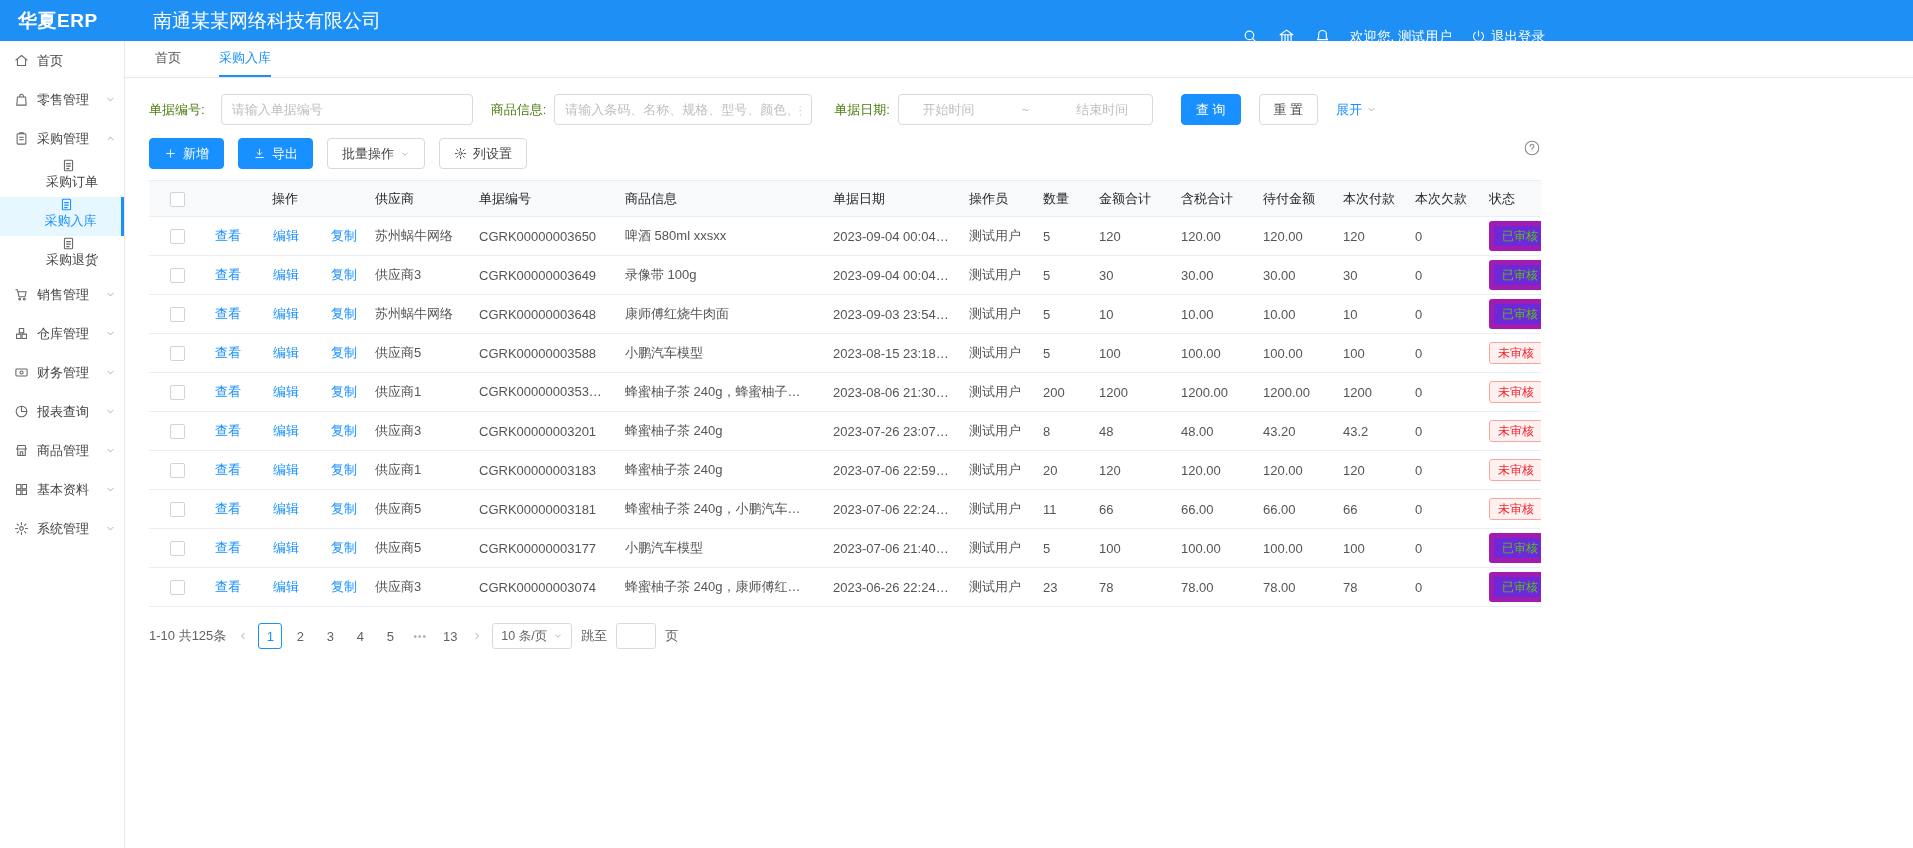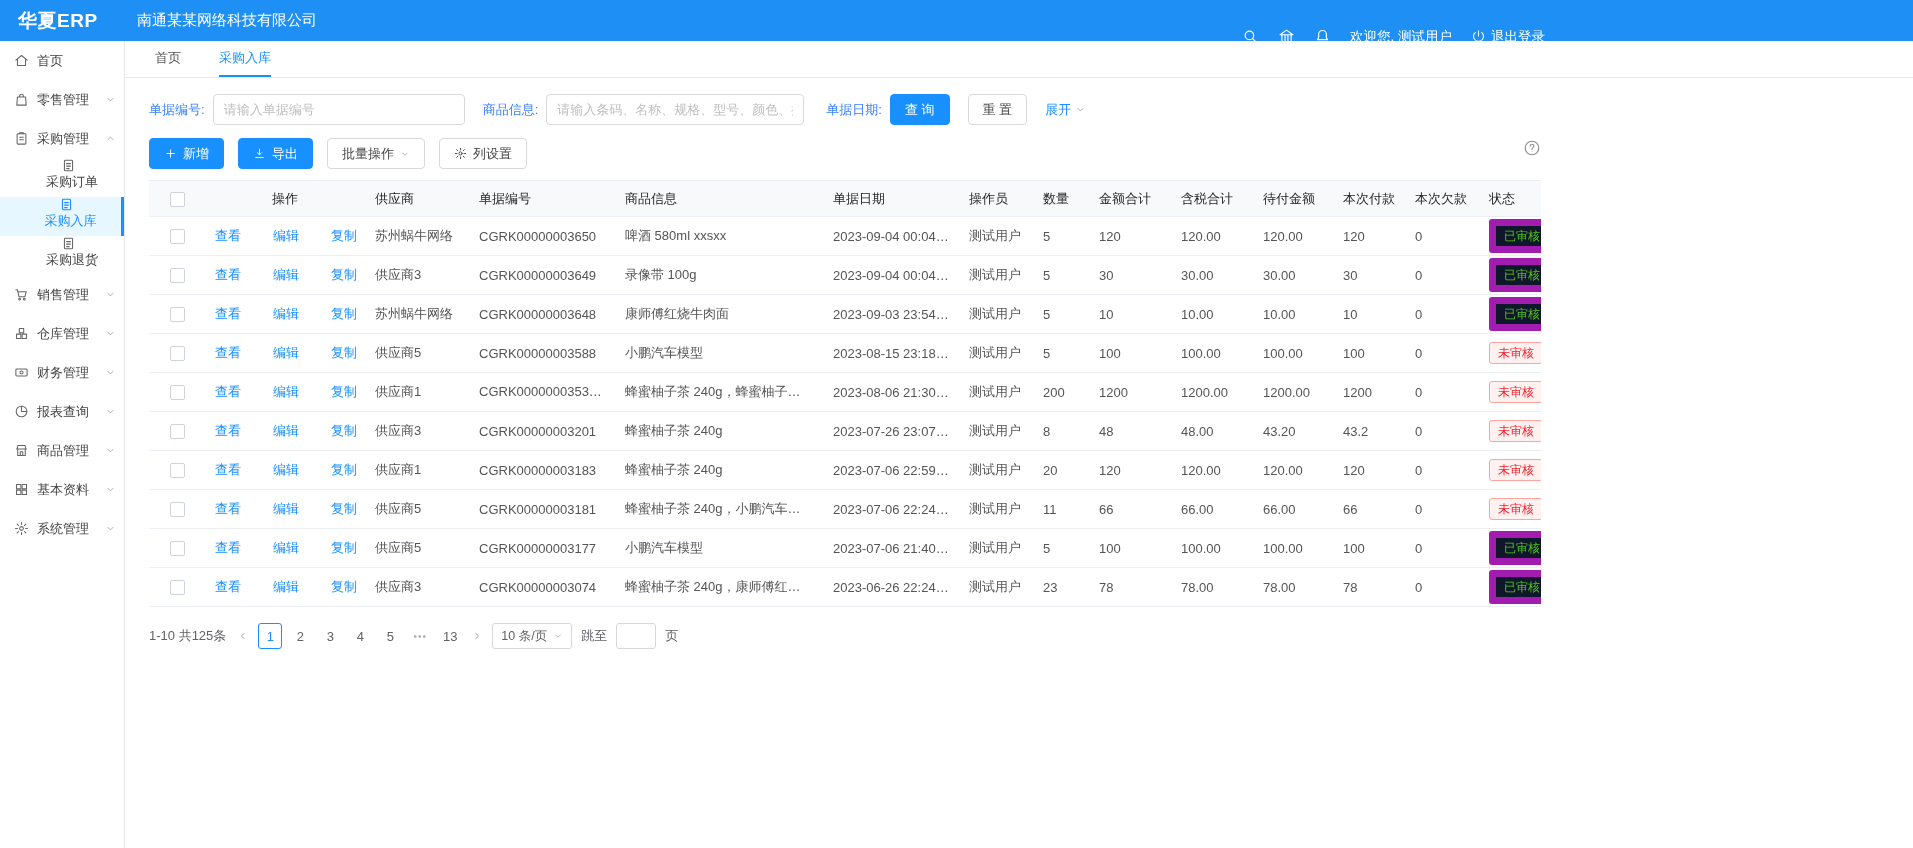--- a/index.html
+++ b/index.html
@@ -6,21 +6,21 @@
   html,body { width:1913px; height:848px; }
   body {
     font-family: "Liberation Sans","DejaVu Sans",sans-serif;
     font-size: 13px; color:#333; background:#fff; overflow:hidden;
   }
   .icon { fill:none; stroke:currentColor; stroke-width:1.7; stroke-linecap:round; stroke-linejoin:round; }
 
   
   .header { height:41px; background:#1e90f5; display:flex; align-items:center; position:relative; color:#fff; }
   .logo { width:125px; padding-left:18px; font-size:19px; font-weight:bold; letter-spacing:.5px; flex:none; }
-  .company { font-size:15px; margin-left:12px; }
+  .company { font-size:19px; margin-left:28px; }
   .header-right { position:absolute; right:368px; top:16px; height:100%; display:flex; align-items:center; gap:19px; }
   .hicon { width:17px; height:17px; cursor:pointer; display:block; }
   .welcome { font-size:13.5px; }
   .logout { display:inline-flex; align-items:center; gap:5px; font-size:13.5px; cursor:pointer; }
   .logout .hicon { width:15px; height:15px; }
 
   
   .main { display:flex; height:807px; }
   .sidebar { width:125px; flex:none; border-right:1px solid #e8e8e8; background:#fff; }
   .menu-item { height:39px; display:flex; align-items:center; padding:0 8px 0 14px; color:#444; cursor:pointer; font-size:13px; }
@@ -34,24 +34,24 @@
 
   
   .tabbar { height:37px; border-bottom:1px solid #e8e8e8; display:flex; align-items:stretch; padding-left:30px; gap:38px; }
   .tab { display:flex; align-items:center; color:#555; cursor:pointer; border-bottom:2px solid transparent; }
   .tab.active { color:#1890ff; border-bottom-color:#1890ff; }
 
   .content-pad { padding-left:24px; width:1416px; }
 
   
   .filters { display:flex; align-items:center; padding-top:16px; }
-  .f-label { color:#3b82f6; margin-right:8px; white-space:nowrap;text-align:center; }
+  .f-label { color:#4d7c0f; margin-right:8px; white-space:nowrap;text-align:center; }
   .f-input { height:31px; border:1px solid #d9d9d9; border-radius:4px; padding:0 10px; font-size:13px; color:#333; font-family:inherit; outline:none; }
   .f-input::placeholder { color:#bfbfbf; }
-  .w-billno { width:252px; margin-right:18px; }
+  .w-billno { width:252px; margin-right:18px;margin-left:8px; }
   .w-goods { width:258px; margin-right:22px; }
   .range { width:255px; height:31px; border:1px solid #d9d9d9; border-radius:4px; display:flex; align-items:center; justify-content:space-around; color:#bfbfbf; margin-right:28px; cursor:pointer; }
   .btn { height:31px; border-radius:4px; padding:0 14px; display:inline-flex; align-items:center; gap:6px; font-size:13px; cursor:pointer; border:1px solid #d9d9d9; background:#fff; color:#444; font-family:inherit; white-space:nowrap;text-align:center; }
   .btn-primary { background:#1890ff; border-color:#1890ff; color:#fff; }
   .mr18 { margin-right:18px; }
   .bicon { width:13px; height:13px; }
   .link { color:#1890ff; cursor:pointer; display:inline-flex; align-items:center; gap:4px;font-family:Liberation Mono, monospace; }
   .link .chev-sm { width:11px; height:11px; }
 
   
@@ -74,21 +74,21 @@
   .data-table th:nth-child(9){ width:82px; }
   .data-table th:nth-child(10){ width:82px; }
   .data-table th:nth-child(11){ width:80px; }
   .data-table th:nth-child(12){ width:72px; }
   .data-table th:nth-child(13){ width:74px; }
   .checkbox { display:inline-block; width:15px; height:15px; border:1px solid #cfd3dc; border-radius:2px; background:#fff; vertical-align:middle; cursor:pointer; }
   .actions { display:flex; align-items:center;gap:9px; }
   .act-link { color:#1890ff; cursor:pointer; text-decoration:none; }
   .act-sep { width:1px; height:13px; background:#e3e3e3; margin:0 7px; }
   .badge { display:inline-block; padding:2px 8px; border-radius:3px; font-size:12px; line-height:16px; }
-  .badge.approved { color:#52c41a; background:#0f172a; border:7px solid #a21caf; }
+  .badge.approved { color:#52c41a; background:#6d28d9; border:5px solid #a21caf; }
   .badge.pending  { color:#f5222d; background:#fff1f0; border:1px solid #ffa39e; }
 
   
   .pagination { display:flex; align-items:center; justify-content:flex-start; gap:9px; width:1392px; margin-top:16px; color:#606266; }
   .pg-summary { margin-right:2px; }
   .pg-arrow { width:12px; height:12px; color:#999; cursor:pointer; }
   .pages { display:inline-flex; gap:6px; align-items:center; }
   .page { min-width:24px; height:26px; display:inline-flex; align-items:center; justify-content:center; border-radius:3px; cursor:pointer; padding:0 4px; }
   .page.current { border:1px solid #1890ff; color:#1890ff; }
   .page.dots { color:#b0b0b0; font-size:10px; letter-spacing:1px; cursor:default; }
@@ -327,20 +327,25 @@
     </div>
 
     <div class="content-pad">
 
       <div class="filters">
         <span class="f-label">单据编号:</span>
         <input class="f-input w-billno" placeholder="请输入单据编号" style="">
         <span class="f-label">商品信息:</span>
         <input class="f-input w-goods" placeholder="请输入条码、名称、规格、型号、颜色、扩展..." style="">
         <span class="f-label">单据日期:</span>
+        <div class="range">
+          <span>开始时间</span>
+          <span>~</span>
+          <span>结束时间</span>
+        </div>
         <button class="btn btn-primary mr18">查 询</button>
         <button class="btn mr18">重 置</button>
         <span class="link">
           <span>展开</span>
           <svg class="icon chev-sm">
               <use href="#i-chev-down"></use>
             </svg>
         </span>
       </div>
 

